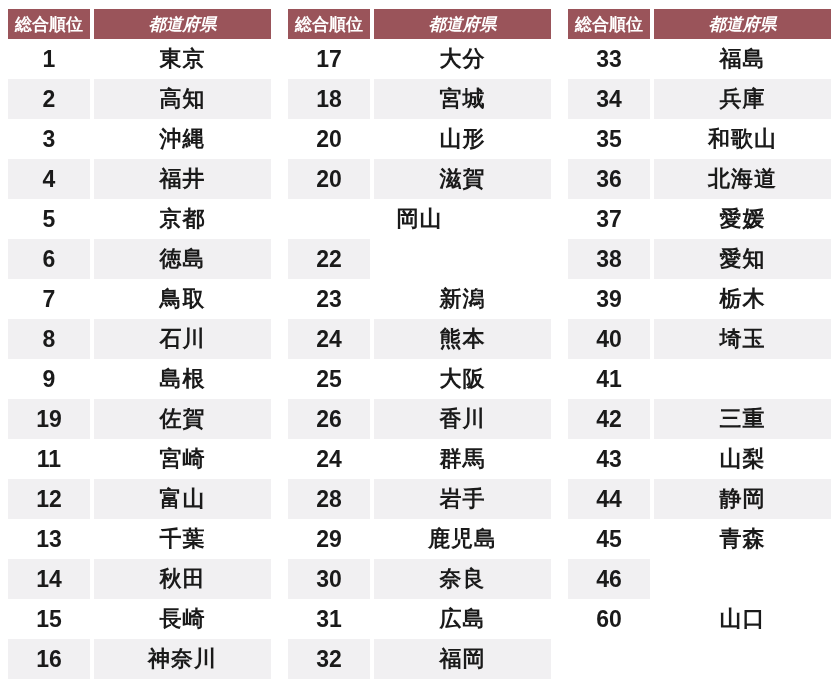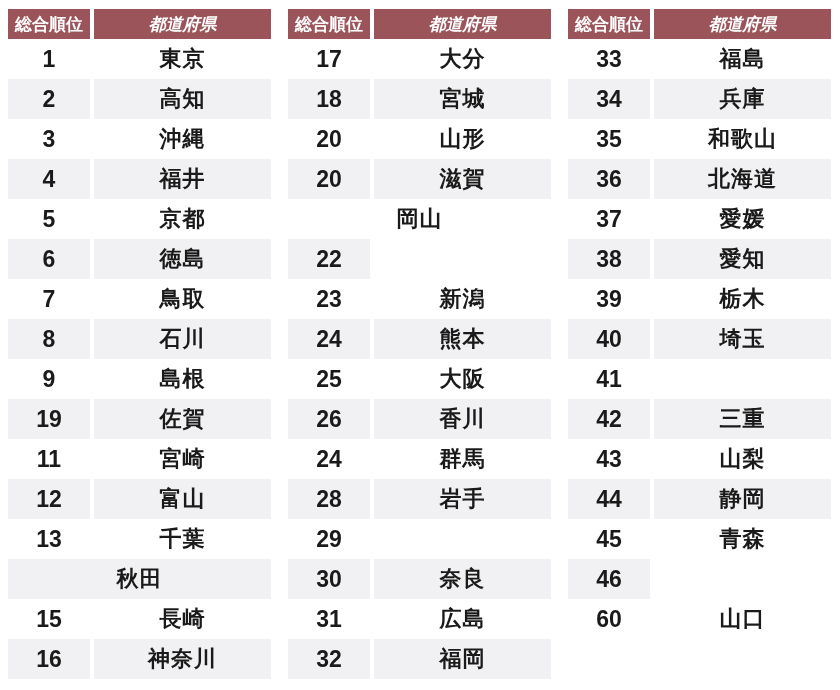--- a/index.html
+++ b/index.html
@@ -115,20 +115,21 @@
         </div>
         <div class="tr alt">
           <div class="td td-rank">12</div>
           <div class="td td-pref">富山</div>
         </div>
         <div class="tr">
           <div class="td td-rank">13</div>
           <div class="td td-pref">千葉</div>
         </div>
         <div class="tr alt">
+          <div class="td td-rank">14</div>
           <div class="td td-pref">秋田</div>
         </div>
         <div class="tr">
           <div class="td td-rank">15</div>
           <div class="td td-pref">長崎</div>
         </div>
         <div class="tr alt">
           <div class="td td-rank">16</div>
           <div class="td td-pref">神奈川</div>
         </div>
@@ -182,20 +183,21 @@
         <div class="tr">
           <div class="td td-rank">24</div>
           <div class="td td-pref">群馬</div>
         </div>
         <div class="tr alt">
           <div class="td td-rank">28</div>
           <div class="td td-pref">岩手</div>
         </div>
         <div class="tr">
           <div class="td td-rank">29</div>
+          <div class="td td-pref">鹿児島</div>
         </div>
         <div class="tr alt">
           <div class="td td-rank">30</div>
           <div class="td td-pref">奈良</div>
         </div>
         <div class="tr">
           <div class="td td-rank">31</div>
           <div class="td td-pref">広島</div>
         </div>
         <div class="tr alt">

